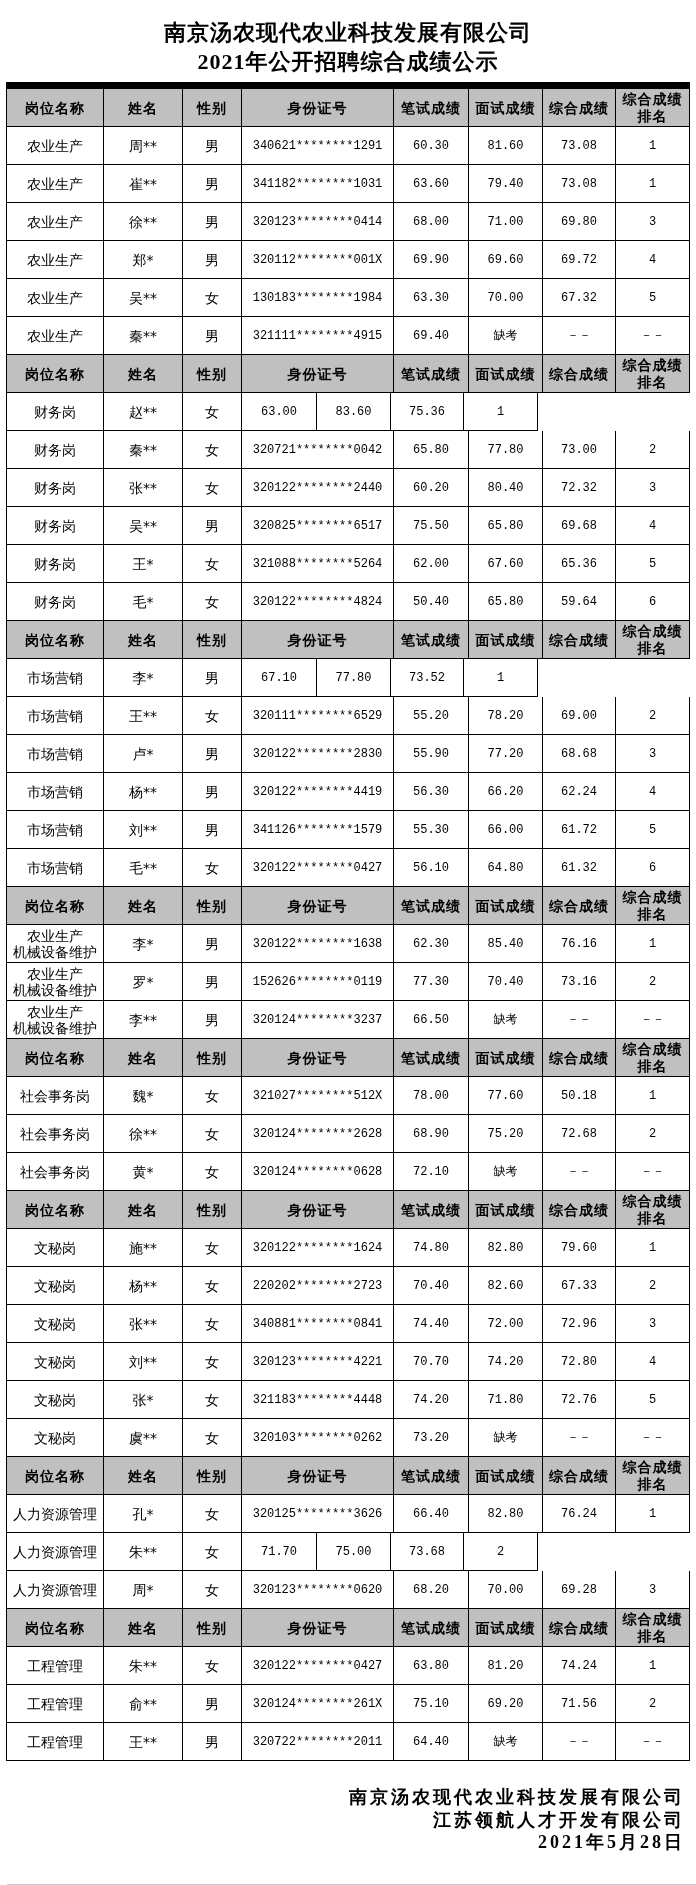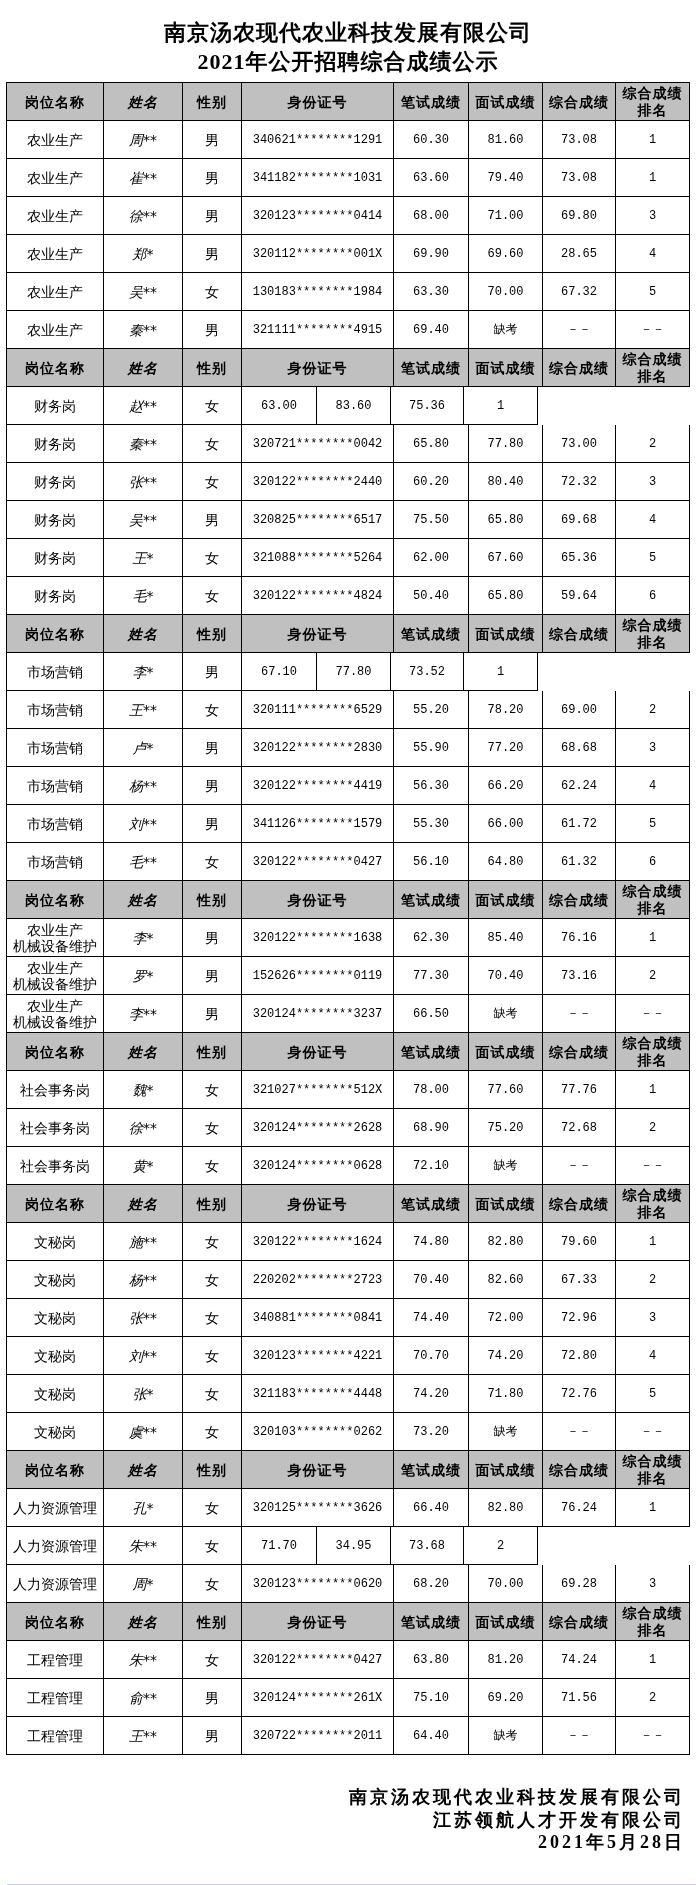--- a/index.html
+++ b/index.html
@@ -9,31 +9,31 @@
   }
   .title {
     position: absolute; top: 18px; left: 0; width: 696px; text-align: center;
     font-family: "Liberation Serif", "DejaVu Serif", serif; font-weight: bold;
     font-size: 22px; line-height: 29px; letter-spacing: 1px;
   }
   .title div { white-space: nowrap; }
 
   .grid {
     position: absolute; top: 82px; left: 6px; width: 684px; box-sizing: border-box;
-    border-top: 1px solid #000000; border-left: 1px solid #000;
+    border-top: 7px solid #000000; border-left: 1px solid #000;
   }
   .row { display: flex; height: 38px; box-sizing: border-box; }
   .cell {
     box-sizing: border-box; height: 38px; border-right: 1px solid #000; border-bottom: 1px solid #000;
     display: flex; align-items: center; justify-content: center; text-align: center;
     font-size: 14px; line-height: 16px; white-space: pre-line; overflow: hidden;
   }
   .hdr .cell { background: #c0c0c0; font-weight: bold; font-size: 14px; letter-spacing: 1px; }
   .hdr .cell.rank { font-size: 14px; line-height: 17px; }
-  .c1 { width: 97px; } .c2 { width: 79px; font-style: italic; } .c3 { width: 59px; } .c4 { width: 152px; }
+  .c1 { width: 97px; } .c2 { width: 79px; } .c3 { width: 59px; } .c4 { width: 152px; }
   .c5 { width: 75px; } .c6 { width: 74px; } .c7 { width: 73px; } .c8 { width: 74px; }
   .mono { font-family: "Liberation Mono", "DejaVu Sans Mono", monospace; font-size: 12px; letter-spacing: 0; }
   .pos-multi { font-size: 14px; line-height: 16px; }
 
   .footer {
     position: absolute; top: 1786px; right: 11px; text-align: right;
     font-family: "Liberation Serif", "DejaVu Serif", serif; font-weight: bold;
     font-size: 18px; line-height: 22.5px; letter-spacing: 3px;
   }
   .footer div { white-space: nowrap; }
@@ -93,21 +93,21 @@
     <div class="cell c8 mono">3</div>
   </div>
 
   <div class="row">
     <div class="cell c1">农业生产</div>
     <div class="cell c2">郑*</div>
     <div class="cell c3">男</div>
     <div class="cell c4 mono">320112********001X</div>
     <div class="cell c5 mono">69.90</div>
     <div class="cell c6 mono">69.60</div>
-    <div class="cell c7 mono">28.65</div>
+    <div class="cell c7 mono">69.72</div>
     <div class="cell c8 mono">4</div>
   </div>
 
   <div class="row">
     <div class="cell c1">农业生产</div>
     <div class="cell c2">吴**</div>
     <div class="cell c3">女</div>
     <div class="cell c4 mono">130183********1984</div>
     <div class="cell c5 mono">63.30</div>
     <div class="cell c6 mono">70.00</div>
@@ -340,21 +340,21 @@
 排名</div>
   </div>
 
   <div class="row">
     <div class="cell c1">社会事务岗</div>
     <div class="cell c2">魏*</div>
     <div class="cell c3">女</div>
     <div class="cell c4 mono">321027********512X</div>
     <div class="cell c5 mono">78.00</div>
     <div class="cell c6 mono">77.60</div>
-    <div class="cell c7 mono">77.76</div>
+    <div class="cell c7 mono">50.18</div>
     <div class="cell c8 mono">1</div>
   </div>
 
   <div class="row">
     <div class="cell c1">社会事务岗</div>
     <div class="cell c2">徐**</div>
     <div class="cell c3">女</div>
     <div class="cell c4 mono">320124********2628</div>
     <div class="cell c5 mono">68.90</div>
     <div class="cell c6 mono">75.20</div>
@@ -472,21 +472,21 @@
     <div class="cell c6 mono">82.80</div>
     <div class="cell c7 mono">76.24</div>
     <div class="cell c8 mono">1</div>
   </div>
 
   <div class="row">
     <div class="cell c1">人力资源管理</div>
     <div class="cell c2">朱**</div>
     <div class="cell c3">女</div>
     <div class="cell c5 mono">71.70</div>
-    <div class="cell c6 mono">34.95</div>
+    <div class="cell c6 mono">75.00</div>
     <div class="cell c7 mono">73.68</div>
     <div class="cell c8 mono">2</div>
   </div>
 
   <div class="row">
     <div class="cell c1">人力资源管理</div>
     <div class="cell c2">周*</div>
     <div class="cell c3">女</div>
     <div class="cell c4 mono">320123********0620</div>
     <div class="cell c5 mono">68.20</div>

